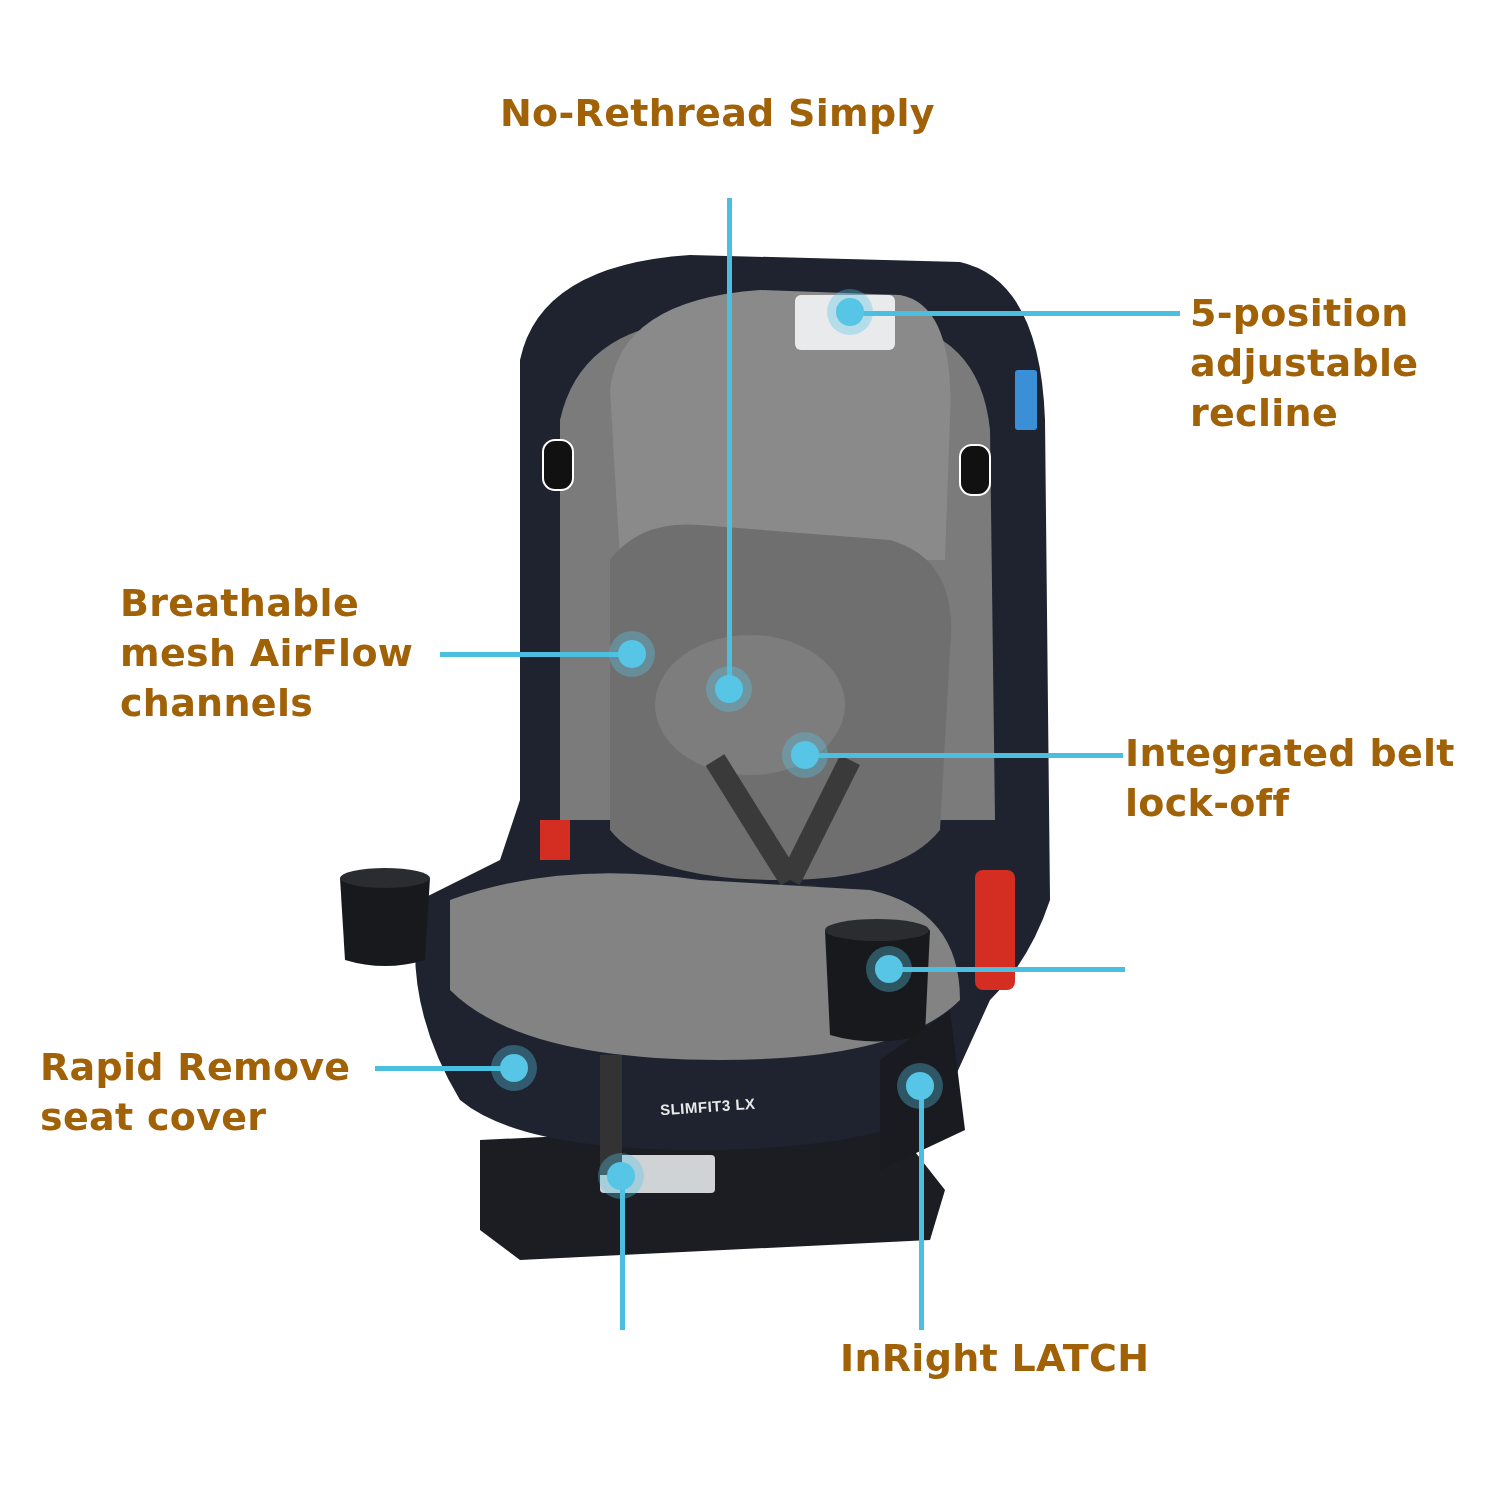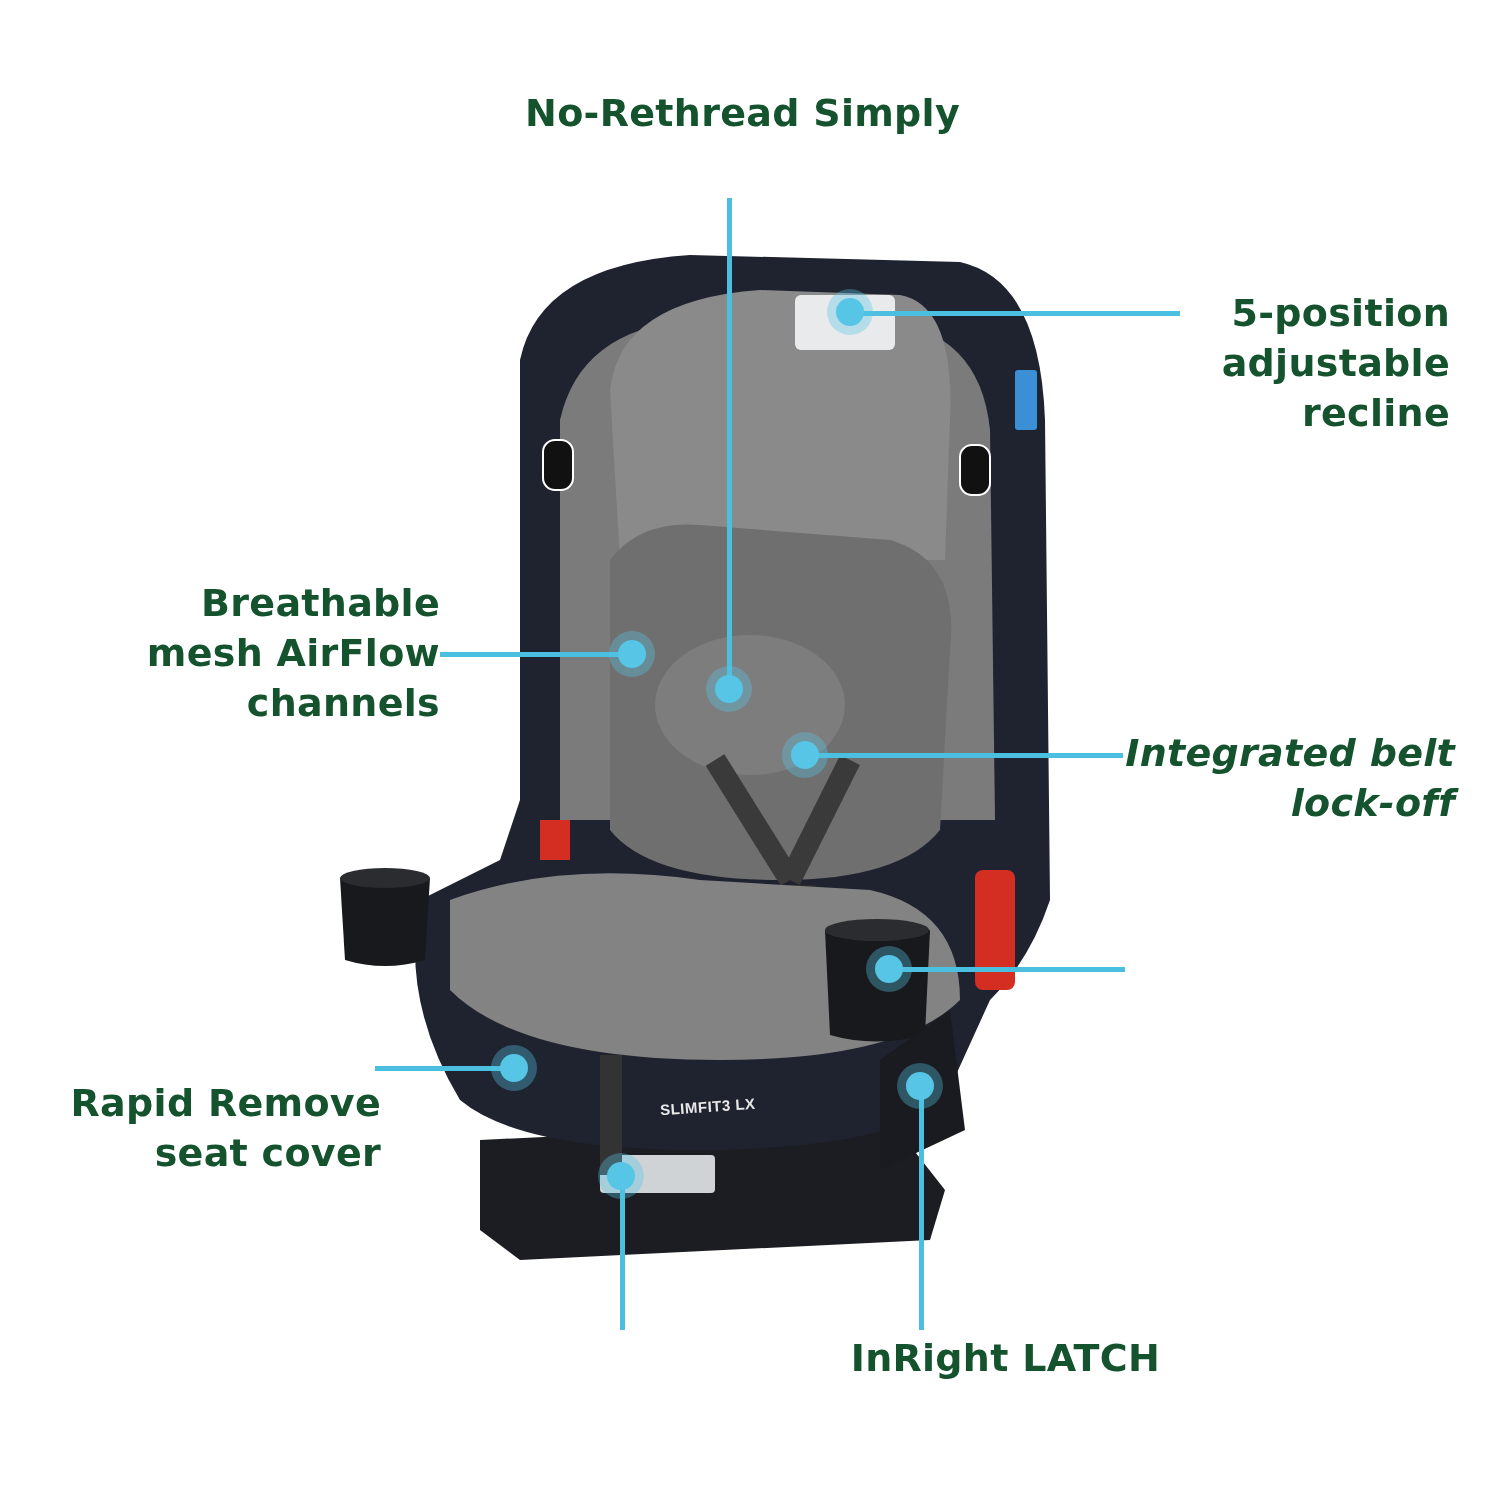--- a/index.html
+++ b/index.html
@@ -1,20 +1,20 @@
 <!DOCTYPE html>
 <html><head>
 <meta charset="utf-8">
 <style>
   html, body { margin: 0; padding: 0; background: #ffffff; }
   body { width: 1500px; height: 1500px; position: relative; overflow: hidden;
          font-family: "DejaVu Sans", "Liberation Sans", sans-serif; }
   .stage { position: absolute; left: 0; top: 0; width: 1500px; height: 1500px; }
-  .label { position: absolute; color: #14532d; font-weight: bold; font-size: 38px;
-           line-height: 50px; text-align: right; white-space: nowrap; letter-spacing: 0.3px; }
+  .label { position: absolute; color: #a16207; font-weight: bold; font-size: 38px;
+           line-height: 50px; text-align: left; white-space: nowrap; letter-spacing: 0.3px; }
   .label span { display: block; }
   .line { position: absolute; background: #4bbfdf; }
   .dot { position: absolute; width: 28px; height: 28px; border-radius: 50%;
          background: #56c5e6; box-shadow: 0 0 0 9px rgba(86,197,230,0.35); }
   .seat-text { position: absolute; color: #e8e8e8; font-family: "Liberation Sans", sans-serif;
                font-size: 15px; font-weight: bold; letter-spacing: 0.5px; transform: rotate(-4deg); }
 </style>
 </head>
 <body>
 
@@ -94,27 +94,27 @@
     <span>adjustable</span>
     <span>recline</span>
   </div>
 
   <div class="label" style="left:120px;top:578px;width:320px;">
     <span>Breathable</span>
     <span>mesh AirFlow</span>
     <span>channels</span>
   </div>
 
-  <div class="label" style="left:1125px;top:728px;width:330px;font-style:italic;">
+  <div class="label" style="left:1125px;top:728px;width:330px;">
     <span>Integrated belt</span>
     <span>lock-off</span>
   </div>
 
 
-  <div class="label" style="left:56px;top:1042px;width:325px;margin-top:36px;">
+  <div class="label" style="left:40px;top:1042px;width:325px;">
     <span>Rapid Remove</span>
     <span>seat cover</span>
   </div>
 
 
   <div class="label" style="left:840px;top:1333px;width:320px;">
     <span>InRight LATCH</span>
   </div>
 
 </div>

